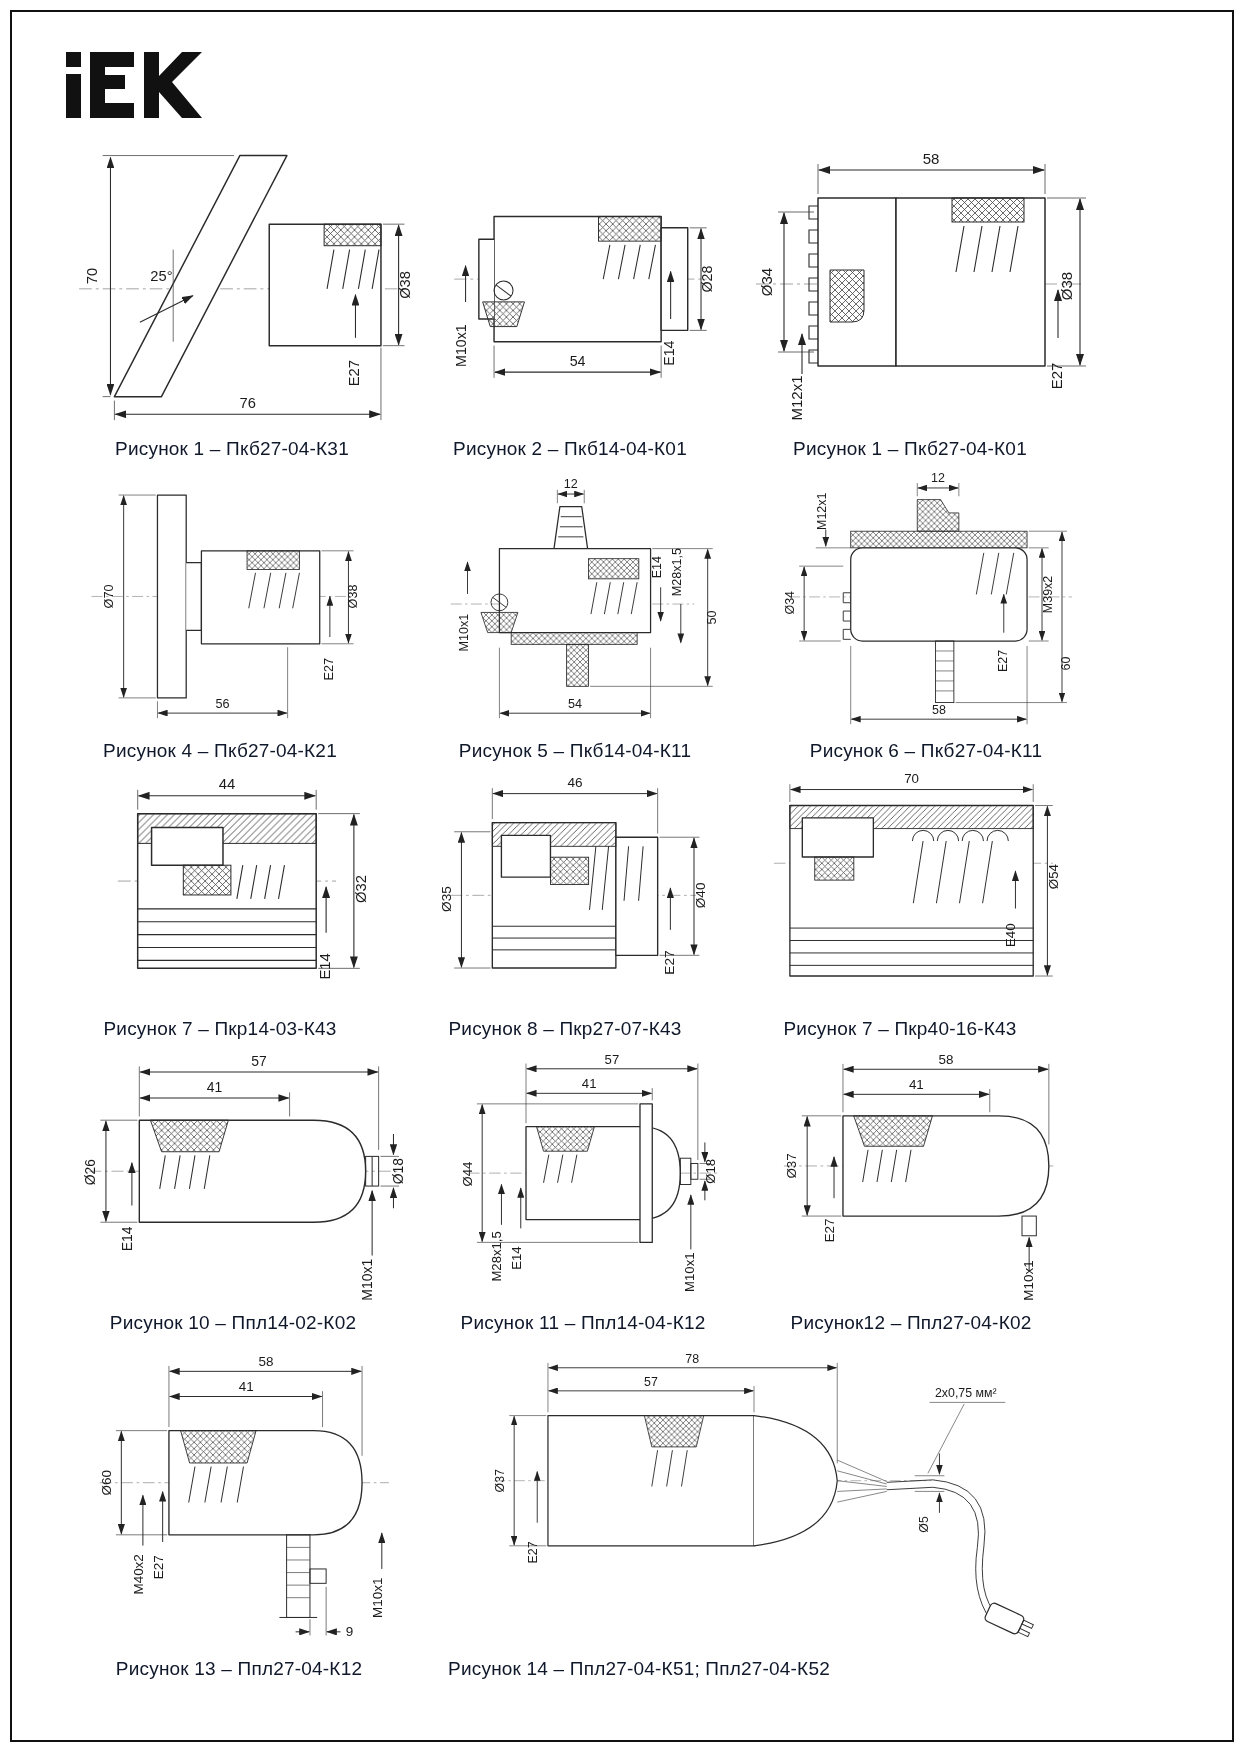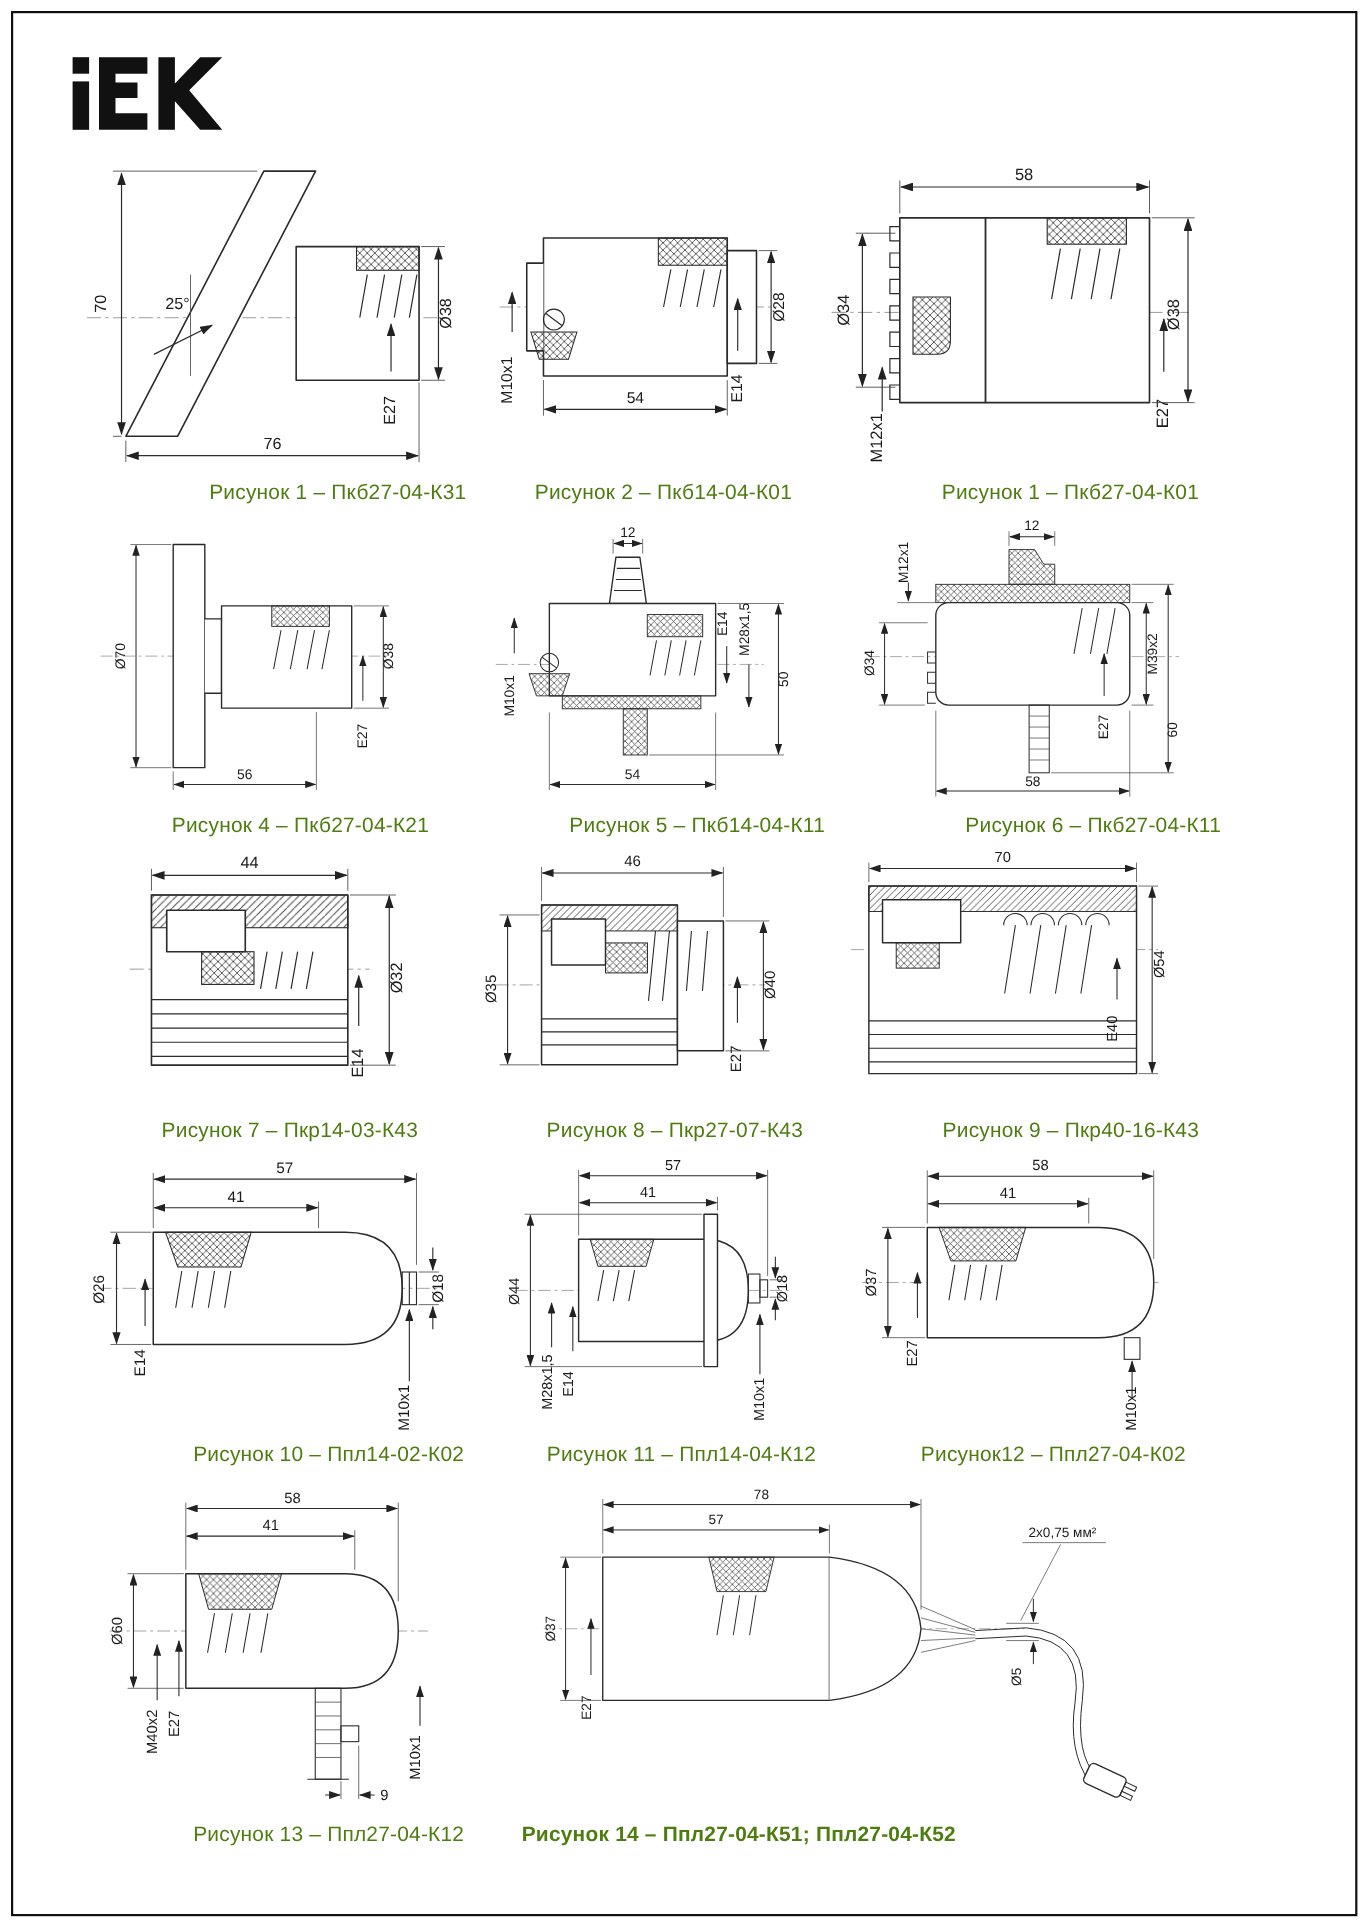--- a/index.html
+++ b/index.html
@@ -2,22 +2,22 @@
 <html><head>
 <meta charset="utf-8">
 <style>
   html,body{margin:0;padding:0;background:#f2f2f2;}
   .page{position:relative;width:1244px;height:1752px;background:#fff;margin:0 auto;
         font-family:"Liberation Sans",sans-serif;overflow:hidden;}
   .frame{position:absolute;left:10px;top:10px;right:10px;bottom:10px;border:2px solid #101010;pointer-events:none;}
   .logo{position:absolute;left:64px;top:50px;}
   .cell{position:absolute;}
   .cell svg.draw{display:block;margin:0 auto;}
-  .cap{position:absolute;left:0;bottom:0;width:100%;text-align:right;font-size:19px;color:#4d7c0f;letter-spacing:.2px;}
-  .cap.narrow{width:460px;font-weight:bold;}
+  .cap{position:absolute;left:0;bottom:0;width:100%;text-align:center;font-size:19px;color:#0f172a;letter-spacing:.2px;}
+  .cap.narrow{width:460px;}
   
   .t{font:15px "Liberation Sans",sans-serif;fill:#1b1b1b;text-anchor:middle;}
   .ol{fill:#fff;stroke:#2b2b2b;stroke-width:1.5;stroke-linejoin:round;}
   .ln{fill:none;stroke:#2b2b2b;stroke-width:1.1;}
   .thin{fill:none;stroke:#4a4a4a;stroke-width:.8;}
   .cl{fill:none;stroke:#9a9a9a;stroke-width:.9;stroke-dasharray:13 4 3 4;}
   .ext{stroke:#3a3a3a;stroke-width:.75;}
   .dim{fill:none;stroke:#2b2b2b;stroke-width:1.1;marker-start:url(#as);marker-end:url(#ae);}
   .ar{fill:none;stroke:#2b2b2b;stroke-width:1.1;marker-end:url(#ae);}
   .hx{fill:url(#xh);stroke:#2b2b2b;stroke-width:1;}
@@ -342,21 +342,21 @@
         <line class="dim" x1="63" y1="22" x2="335" y2="22"></line>
         <text class="t" x="199" y="15">70</text>
         <path class="ar" d="M316,156 L316,114"></path>
         <text class="t" x="316" y="186" transform="rotate(-90 316 186)">E40</text>
         <line class="ext" x1="338" y1="40" x2="358" y2="40"></line>
           <line class="ext" x1="338" y1="232" x2="358" y2="232"></line>
         <line class="dim" x1="352" y1="41" x2="352" y2="231"></line>
         <text class="t" x="364" y="120" transform="rotate(-90 364 120)">Ø54</text>
       </g>
     </svg>
-    <div class="cap">Рисунок 9 – Пкр40-16-К43</div>
+    <div class="cap">Рисунок 7 – Пкр40-16-К43</div>
   </div>
 
   <div class="cell" style="left:44px;top:1046px;width:378px;height:288px">
     <svg class="draw" width="378" height="256" viewBox="0 0 378 276">
       <path class="cl" d="M34,135 H372"></path>
       <g>
         <path class="ol" d="M88,80 H276 Q332,80 332,135 Q332,190 276,190 H88 Z"></path>
         <path class="hx" d="M100,80 h84 l-10,34 h-62 z"></path>
         <path class="ln" d="M116,118 l-6,36 M132,118 l-6,36 M148,118 l-6,36 M164,118 l-6,36"></path>
         <rect class="ln" x="332" y="119" width="14" height="32"></rect>

